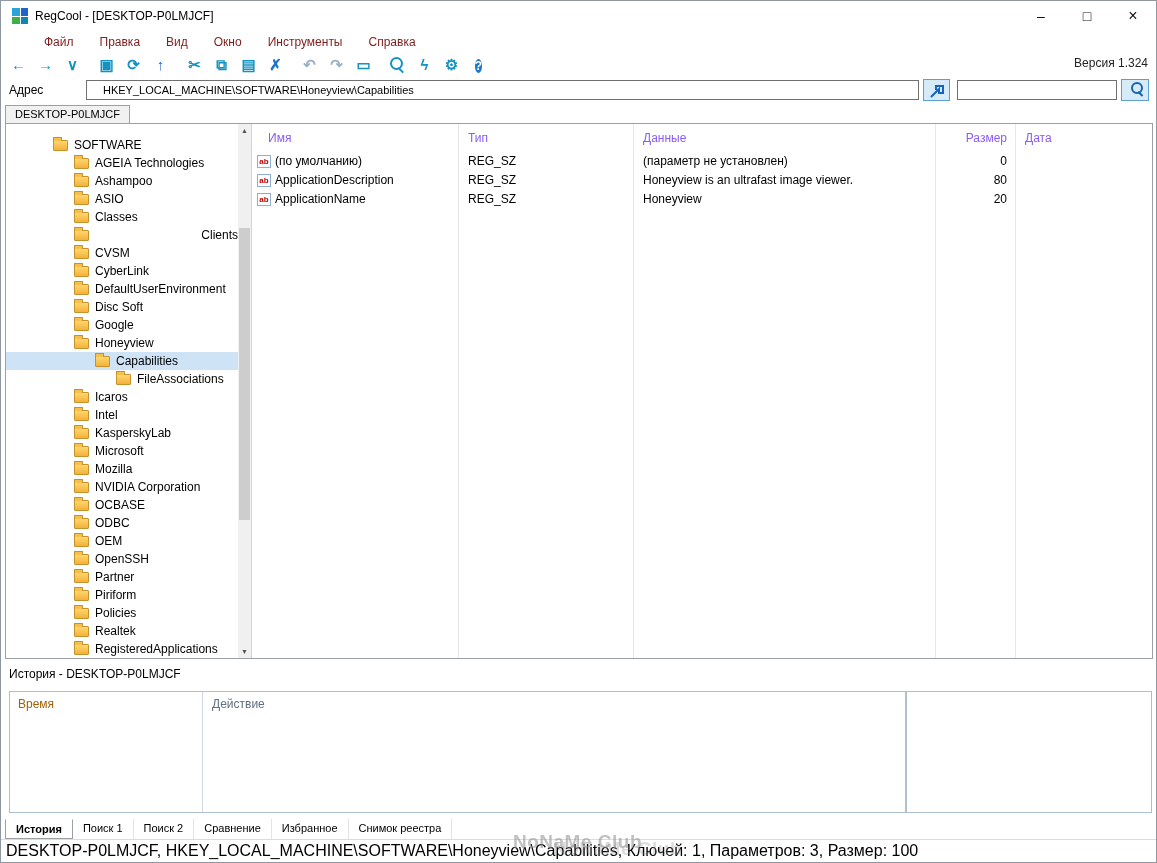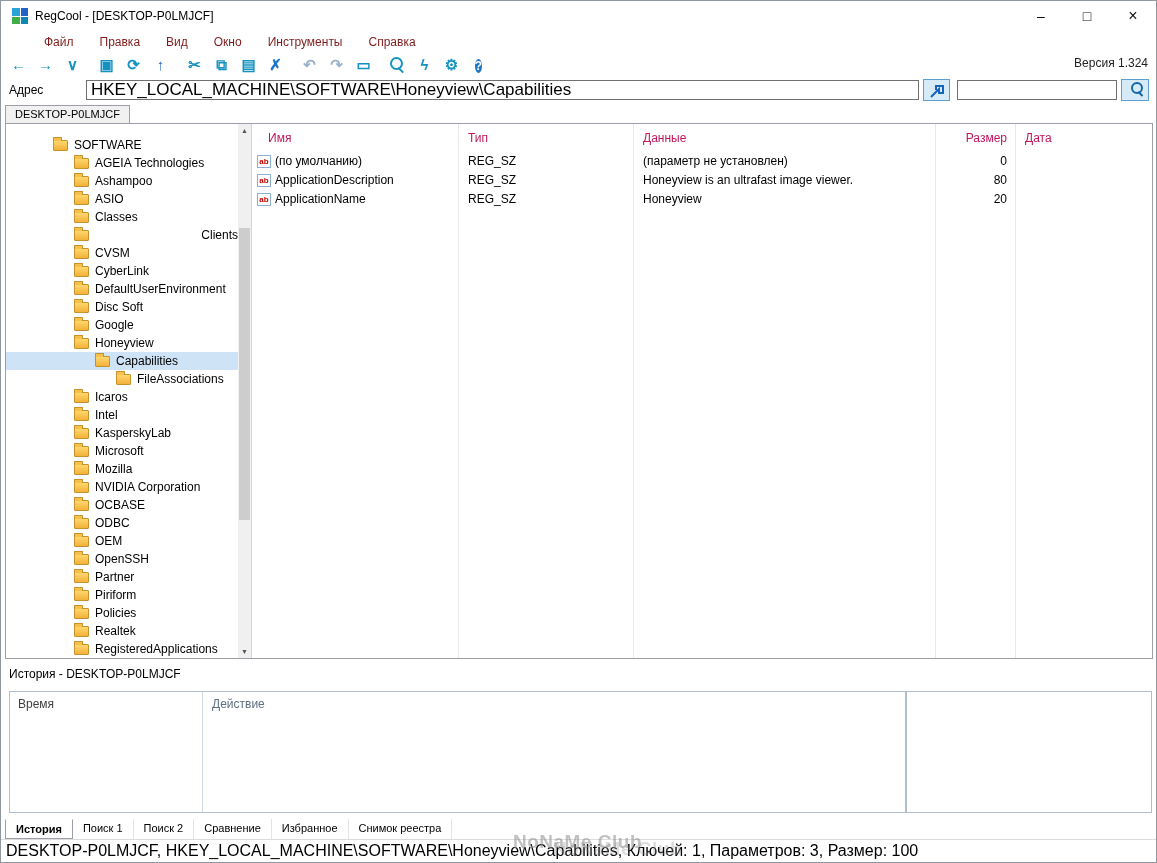--- a/index.html
+++ b/index.html
@@ -28,21 +28,21 @@
   .magnifier::before { content:''; position:absolute; left:6px; top:4px; width:9px; height:9px; border:2px solid #1593c0; border-radius:50%; }
   .magnifier::after { content:''; position:absolute; left:15px; top:14px; width:7px; height:2px; background:#1593c0; transform:rotate(45deg); transform-origin:0 0; }
   .mag-sm { position:relative; display:inline-block; width:18px; height:18px; }
   .mag-sm::before { content:''; position:absolute; left:3px; top:2px; width:8px; height:8px; border:2px solid #1565a8; border-radius:50%; }
   .mag-sm::after { content:''; position:absolute; left:11px; top:11px; width:6px; height:2px; background:#1565a8; transform:rotate(45deg); transform-origin:0 0; }
   .help-circle { width:18px; height:18px; margin:3px auto 0; border-radius:50%; background:#1e78c8; color:#fff !important; font-size:12px; line-height:18px; }
   .version { position:absolute; right:8px; top:55px; font-size:12px; color:#222; }
 
   
   .addr-label { position:absolute; left:8px; top:82px; }
-  .addr-input { position:absolute; left:85px; top:79px; width:833px; height:20px; border:1px solid #707070; padding:0 4px; font-size:17px; }
+  .addr-input { position:absolute; left:85px; top:79px; width:833px; height:20px; border:1px solid #707070; padding:0 16px; font-size:11px; }
   .addr-go { position:absolute; left:922px; top:78px; width:27px; height:22px; background:#d6eaf8; border:1px solid #5ba0d0; }
   .addr-go svg { display:block; margin:3px auto 0; }
   .addr-search-input { position:absolute; left:956px; top:79px; width:160px; height:20px; border:1px solid #707070; padding:0 4px; font-size:12px; }
   .addr-search-btn { position:absolute; left:1120px; top:78px; width:28px; height:22px; background:#d6eaf8; border:1px solid #5ba0d0; padding-left:3px; }
 
   
   .server-tab { position:absolute; left:4px; top:104px; height:19px; line-height:17px; padding:0 9px; border:1px solid #9aa0a6; border-bottom:none; background:#f1f1f1; font-size:11px; }
 
   
   .main { position:absolute; left:4px; top:122px; width:1148px; height:536px; border:1px solid #9aa0a6; background:#fff; display:flex; }
@@ -52,36 +52,36 @@
   .folder { position:relative; width:15px; height:11px; background:linear-gradient(#ffd76e,#f2b23a); border:1px solid #c8922a; border-radius:1px; margin-right:6px; flex:none; }
   .folder::before { content:''; position:absolute; left:-1px; top:-4px; width:7px; height:3px; background:#f6c04c; border:1px solid #c8922a; border-bottom:none; border-radius:1px 1px 0 0; }
   .tree-scrollbar { width:13px; background:#f0f0f0; position:relative; flex:none; }
   .sb-arrow { position:absolute; left:0; width:13px; height:13px; font-size:7px; color:#555; text-align:center; line-height:13px; }
   .sb-up { top:0; } .sb-down { bottom:0; }
   .sb-thumb { position:absolute; left:1px; width:11px; top:104px; height:292px; background:#cdcdcd; }
 
   .list-pane { flex:1; position:relative; border-left:1px solid #d4d4d4; }
   .colsep { position:absolute; top:0; bottom:0; width:1px; background:#e8e8e8; }
   .cs1{left:206px;} .cs2{left:381px;} .cs3{left:683px;} .cs4{left:763px;}
-  .lh { position:absolute; top:0; height:28px; line-height:28px; color:#be185d; font-size:12px; }
+  .lh { position:absolute; top:0; height:28px; line-height:28px; color:#8b5cf6; font-size:12px; }
   .hc0{left:16px;} .hc1{left:216px;} .hc2{left:391px;text-align:center;} .hc3{left:683px;width:72px;text-align:right;} .hc4{left:773px;}
   .lv-rows { position:absolute; top:28px; left:0; right:0; }
   .lv-row { position:relative; height:19px; font-size:12px; }
   .ab-icon { position:absolute; left:5px; top:3px; width:14px; height:13px; border:1px solid #8fb0d6; color:#c40000; font-size:8px; font-weight:bold; text-align:center; line-height:11px; background:#fff; }
   .lv-name { position:absolute; left:23px; top:2px; }
   .lv-type { position:absolute; left:216px; top:2px; }
   .lv-data { position:absolute; left:391px; top:2px; }
   .lv-size { position:absolute; left:683px; width:72px; top:2px; text-align:right; }
   .lv-date { position:absolute; left:773px; top:2px; }
 
   
   .history-title { position:absolute; left:8px; top:666px; font-size:12px; }
   .hist-table { position:absolute; left:8px; top:690px; width:897px; height:122px; border:1px solid #aebfd0; background:#fff; }
   .hist-col-sep { position:absolute; left:192px; top:0; bottom:0; width:1px; background:#cdd9e4; }
-  .hist-h0 { position:absolute; left:8px; top:5px; color:#404040; }
+  .hist-h0 { position:absolute; left:8px; top:5px; color:#a16207; }
   .hist-h1 { position:absolute; left:202px; top:5px; color:#5f7081; }
   .hist-right { position:absolute; left:905px; top:690px; width:246px; height:122px; border:1px solid #aebfd0; background:#fff; }
 
   
   .bottom-tabs { position:absolute; left:4px; top:818px; height:20px; display:flex; font-size:11px; }
   .btab { padding:0 10px; line-height:19px; border-right:1px solid #e3e3e3; }
   .btab.active { border:1px solid #9aa0a6; border-top:1px solid #fff; background:#fff; font-weight:bold; }
 
   
   .statusbar { position:absolute; left:0; right:0; bottom:0; height:23px; border-top:1px solid #dcdcdc; line-height:21px; padding-left:5px; font-size:16px; background:#fff; white-space:nowrap; overflow:hidden; }

